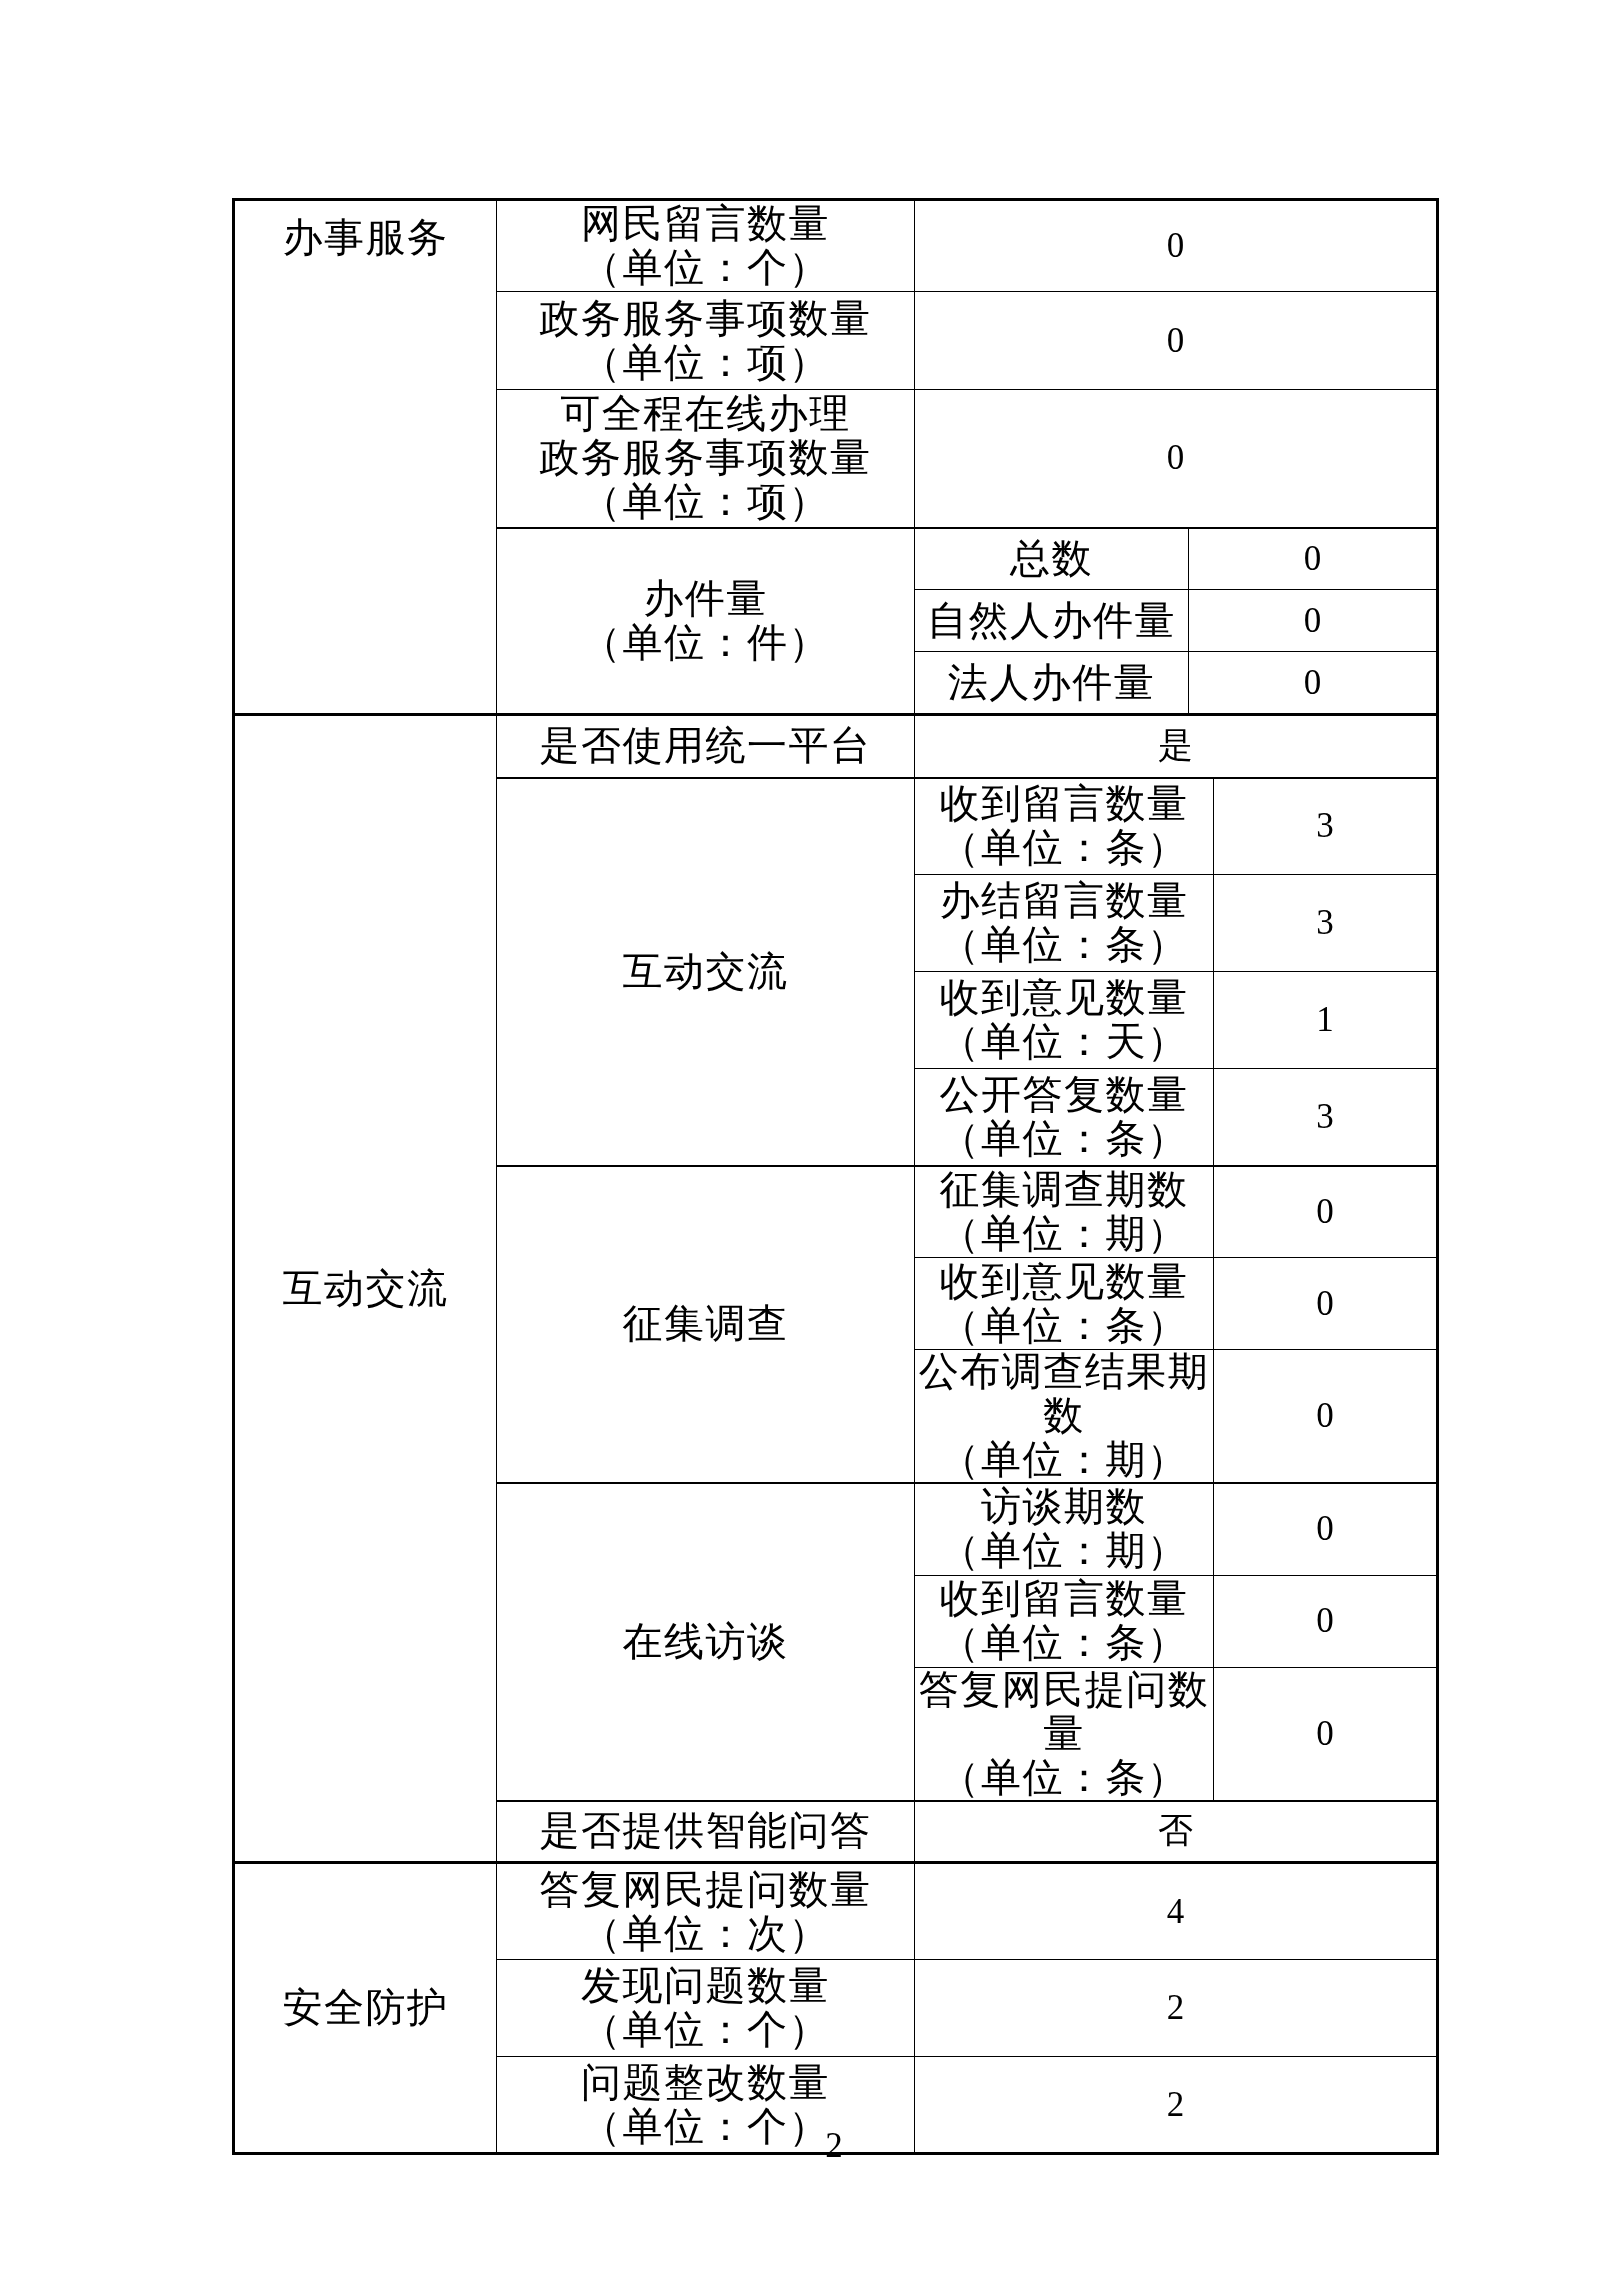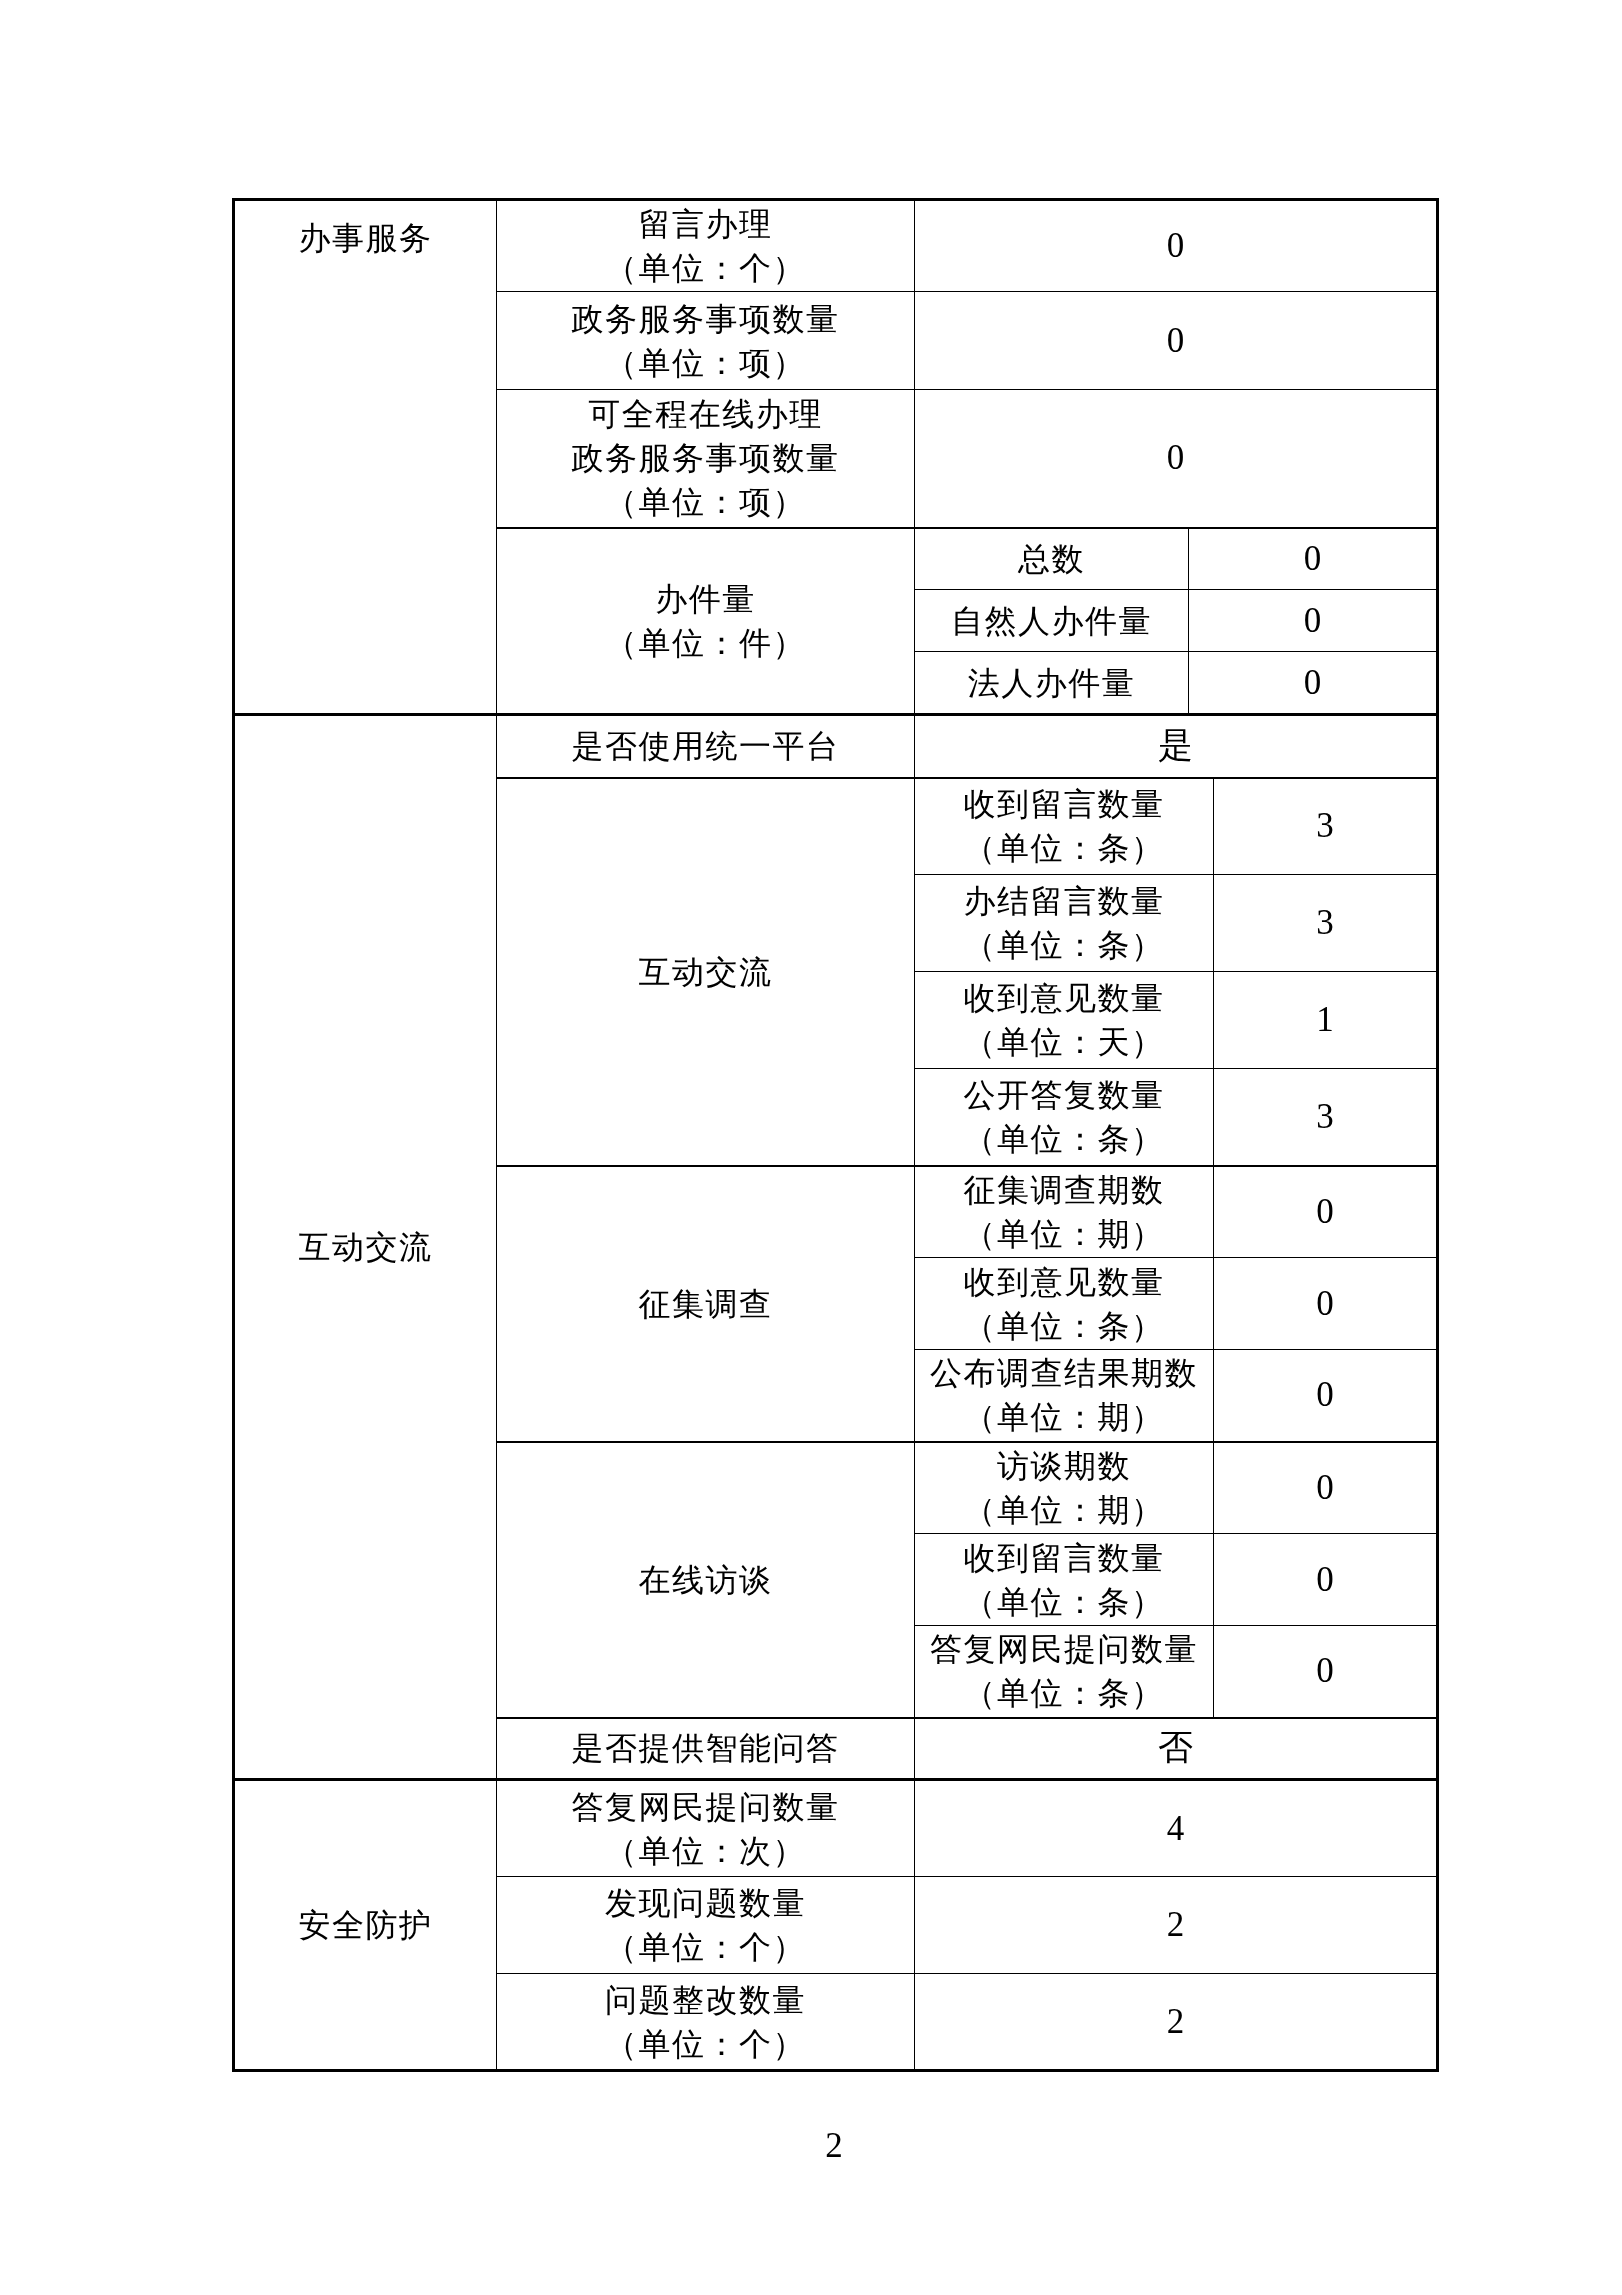--- a/index.html
+++ b/index.html
@@ -19,21 +19,21 @@
     width: 1204px;
     border-collapse: collapse;
     table-layout: fixed;
     border: 3.1px solid #000000;
   }
   td {
     border: 1.5px solid #000000;
     text-align: center;
     vertical-align: middle;
     padding: 0;
-    font-size: 32px;
+    font-size: 40px;
     line-height: 44px;
     letter-spacing: 1.5px;
     overflow: hidden;
   }
   td.vtop { vertical-align: top; padding-top: 15.3px; }
   td.val { font-size: 35px; letter-spacing: 0; }
   tr.g3 > td { border-top-width: 2.3px; }
   tr.g4 > td { border-top-width: 3.1px; }
   tr.rh120 { height: 92px; }
   tr.rh128 { height: 98px; }
@@ -66,21 +66,21 @@
       <col style="width:25px">
       <col style="width:224px">
     </colgroup>
     <tbody>
 
       <tr class="rh120">
         <td rowspan="6" class="vtop">
           <span>办事服务</span>
         </td>
         <td>
-          <div>留言办理</div>
+          <div>网民留言数量</div>
           <div>（单位：个）</div>
         </td>
         <td colspan="3" class="val">0</td>
       </tr>
 
       <tr class="rh128">
         <td>
           <div>政务服务事项数量</div>
           <div>（单位：项）</div>
         </td>

